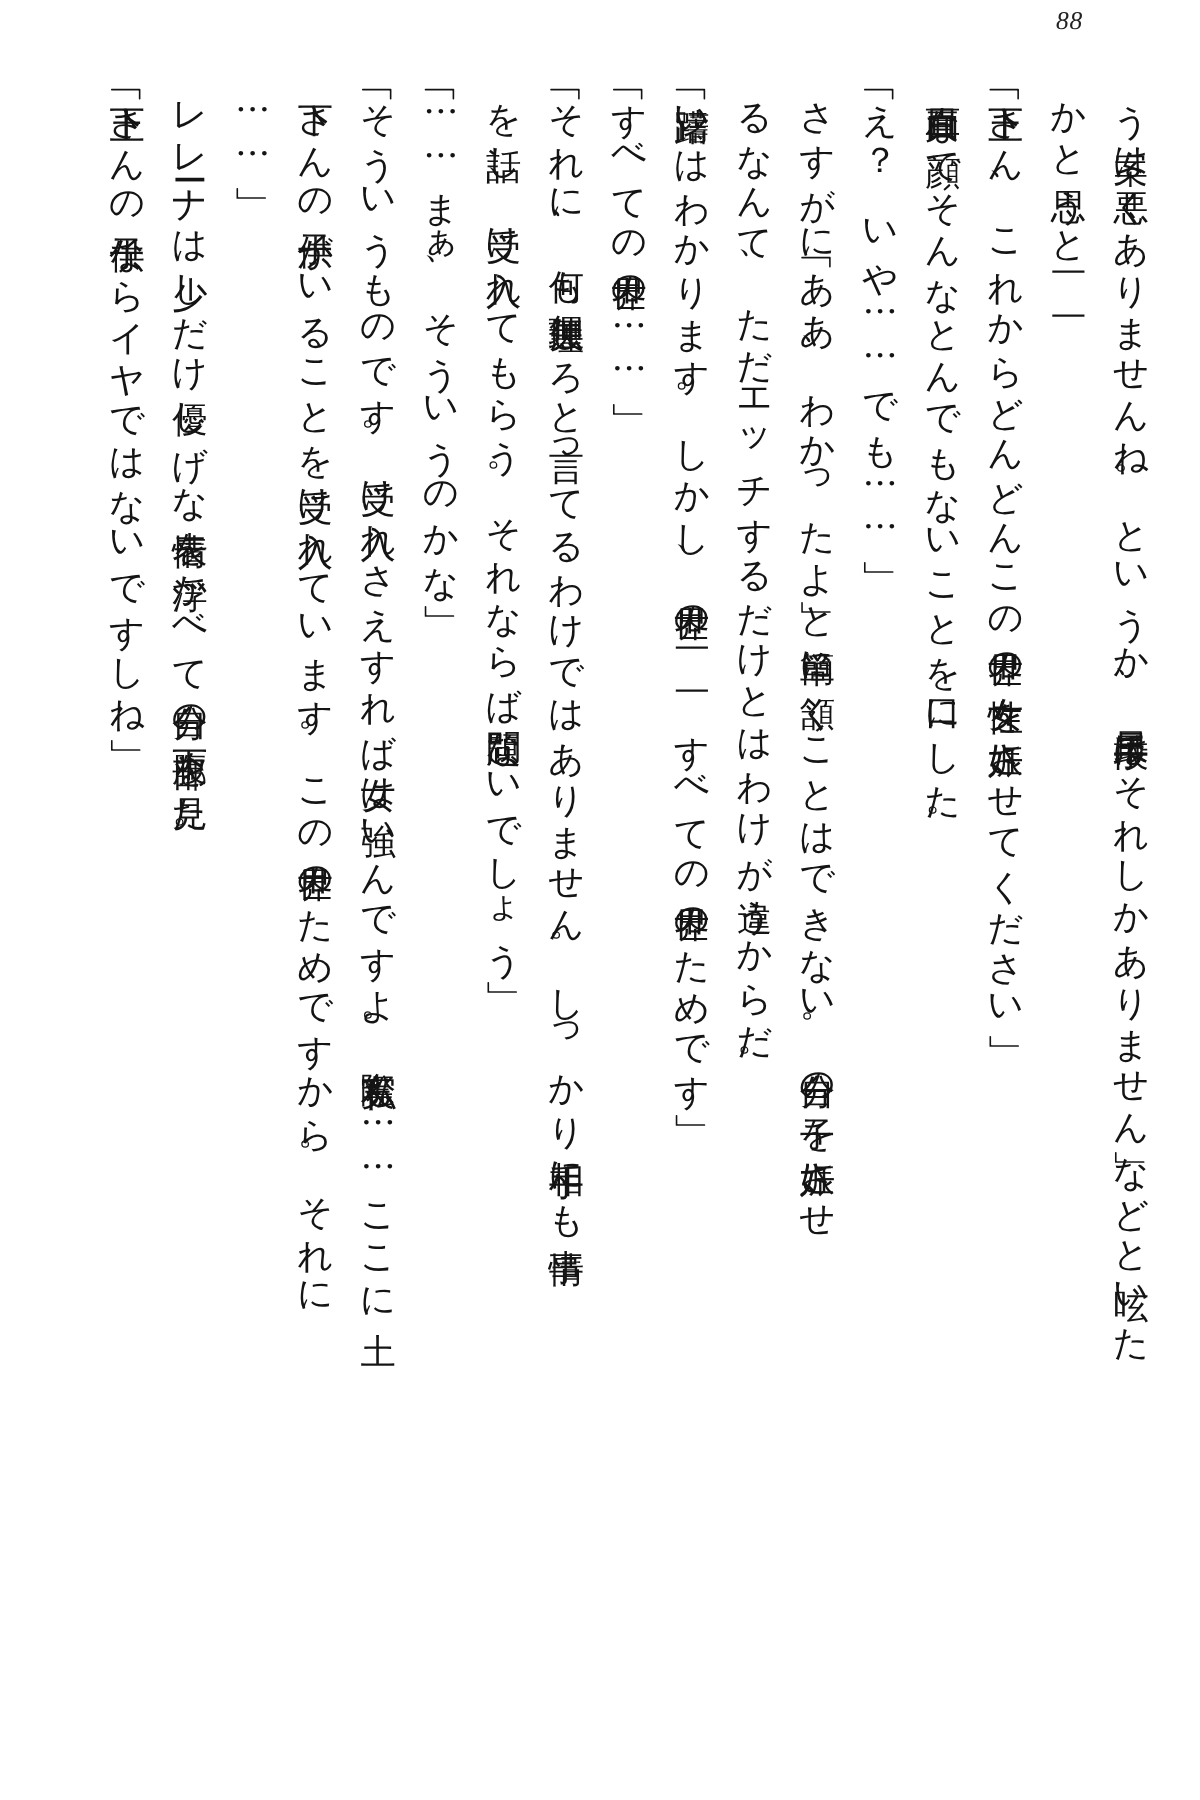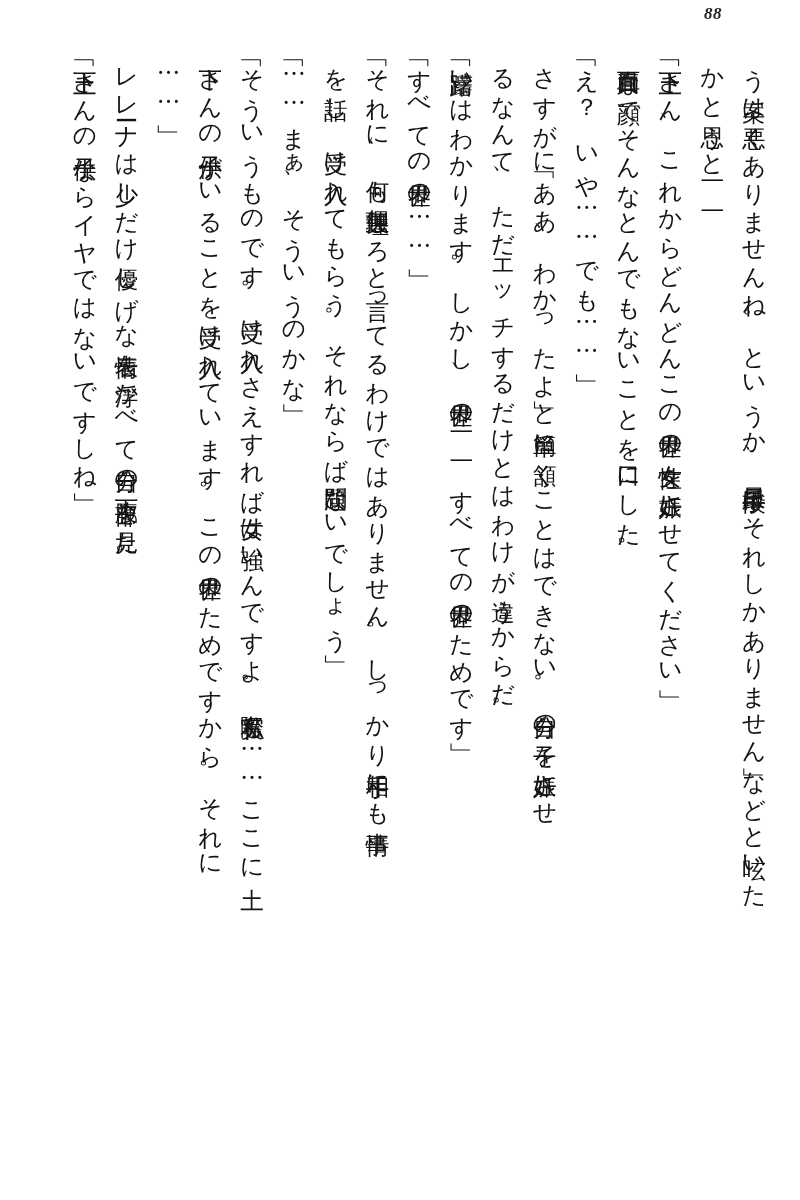--- a/index.html
+++ b/index.html
@@ -24,21 +24,20 @@
   
   .page-number {
     position: absolute;
     top: 4px;
     right: 78px;
     font-family: "Liberation Serif", "DejaVu Serif", serif;
     font-style: italic;
     font-size: 17px;
     color: #222;
     letter-spacing: 0.5px;
-    font-weight: bold;
   }
   
   .vtext {
     position: absolute;
     top: 52px;
     right: 26px;
     left: 30px;
     height: 1108px;
     writing-mode: vertical-rl;
     -webkit-writing-mode: vertical-rl;

